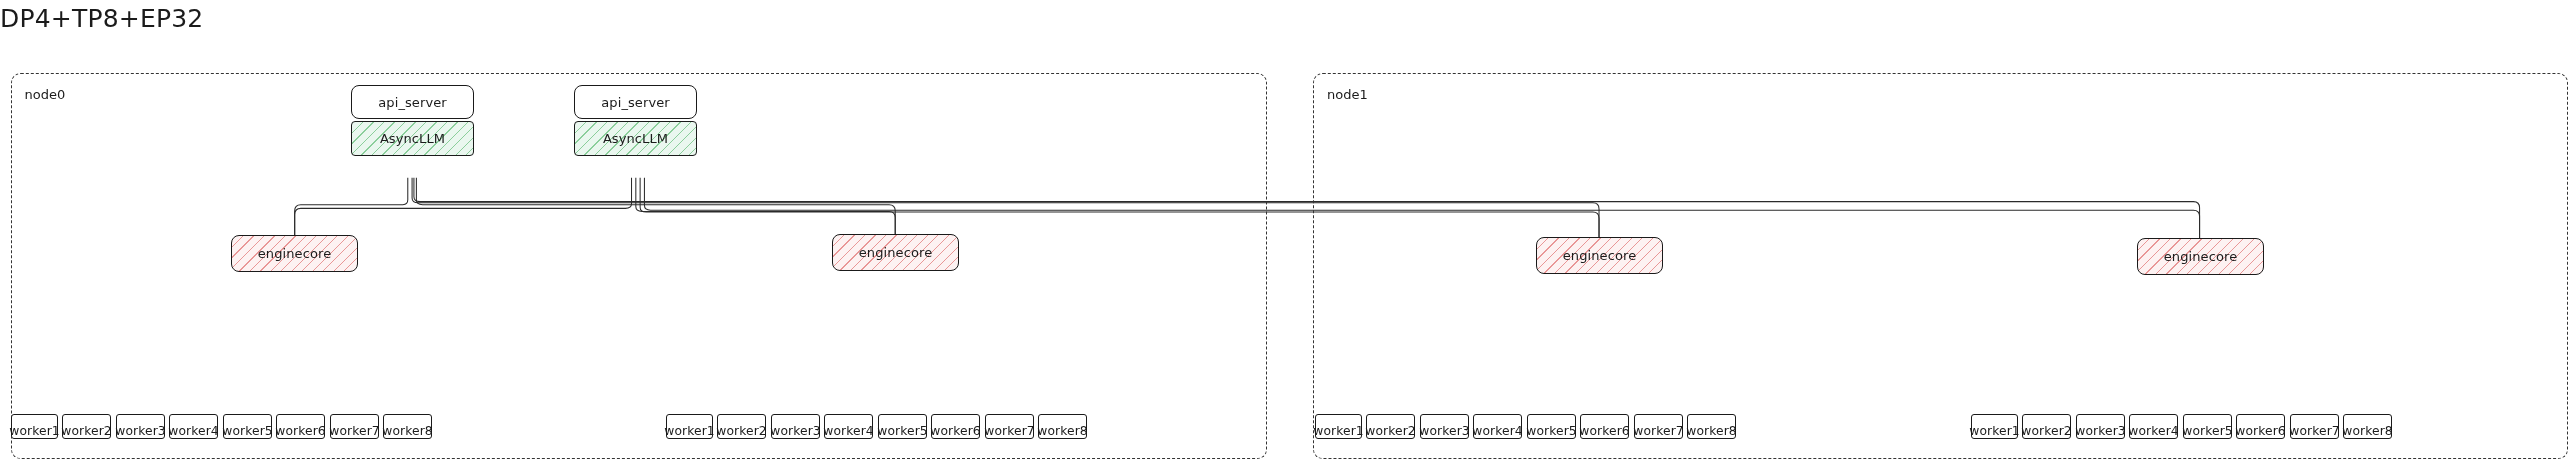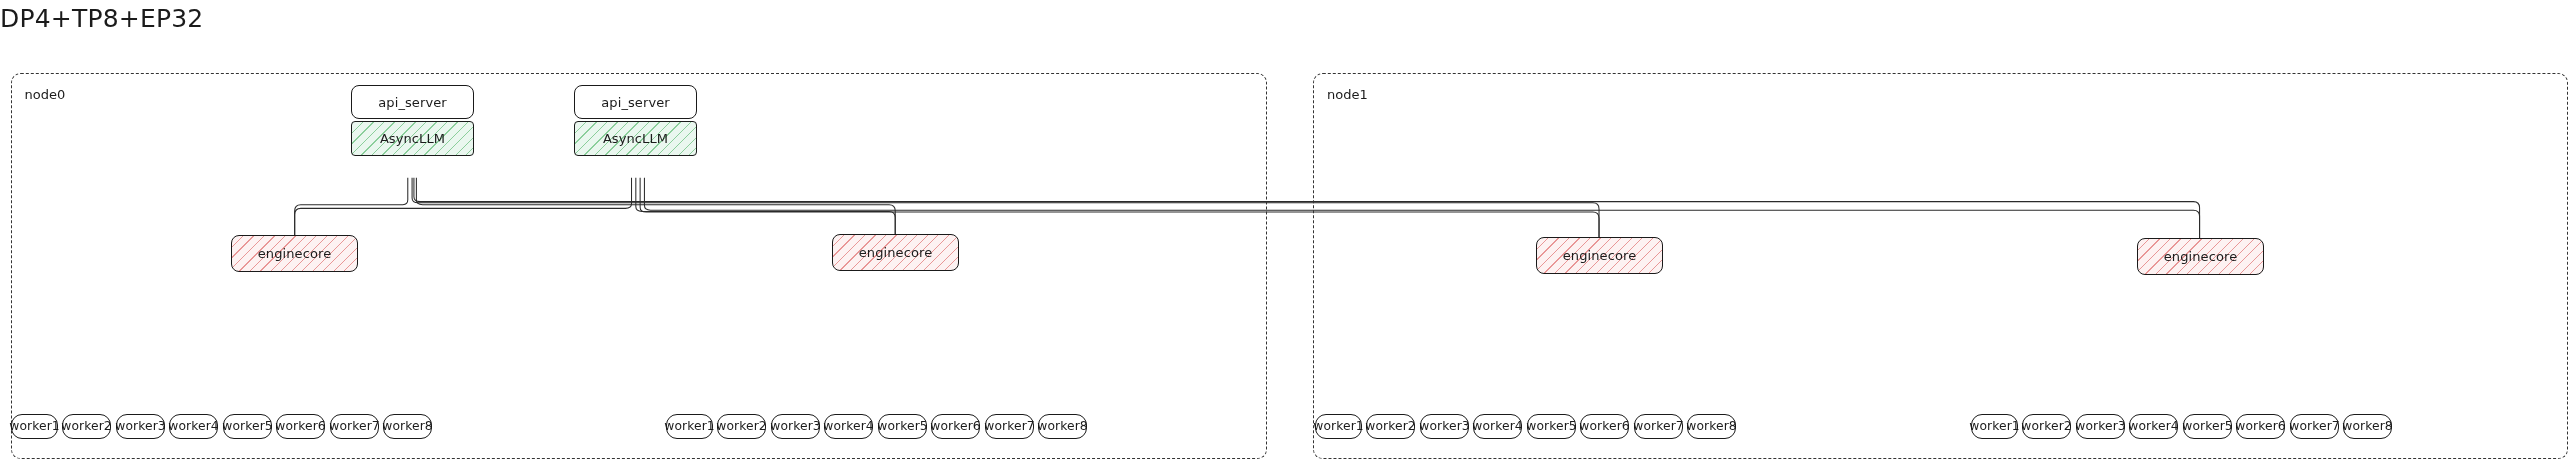--- a/index.html
+++ b/index.html
@@ -62,22 +62,23 @@
     background-image:repeating-linear-gradient(
         135deg,
         rgba(226,120,120,.75) 0px,
         rgba(226,120,120,.75) 0.9px,
         rgba(253,242,242,0) 0.9px,
         rgba(253,242,242,0) 7.4px);
   }
 
   
   .box-worker{
-    border-radius:11px;
+    border-radius:3px;
     font-size:12.3px;
+    align-items:flex-end;
   }
 
   
   #edges{position:absolute;left:0;top:0;width:2576px;height:469px;
          pointer-events:none;overflow:visible;}
   #edges path{fill:none;stroke:#2b2b2b;stroke-width:1.7px;}
   #edges polygon{fill:#ffffff;stroke:#2b2b2b;stroke-width:1.7px;}
 </style>
 </head>
 <body>

